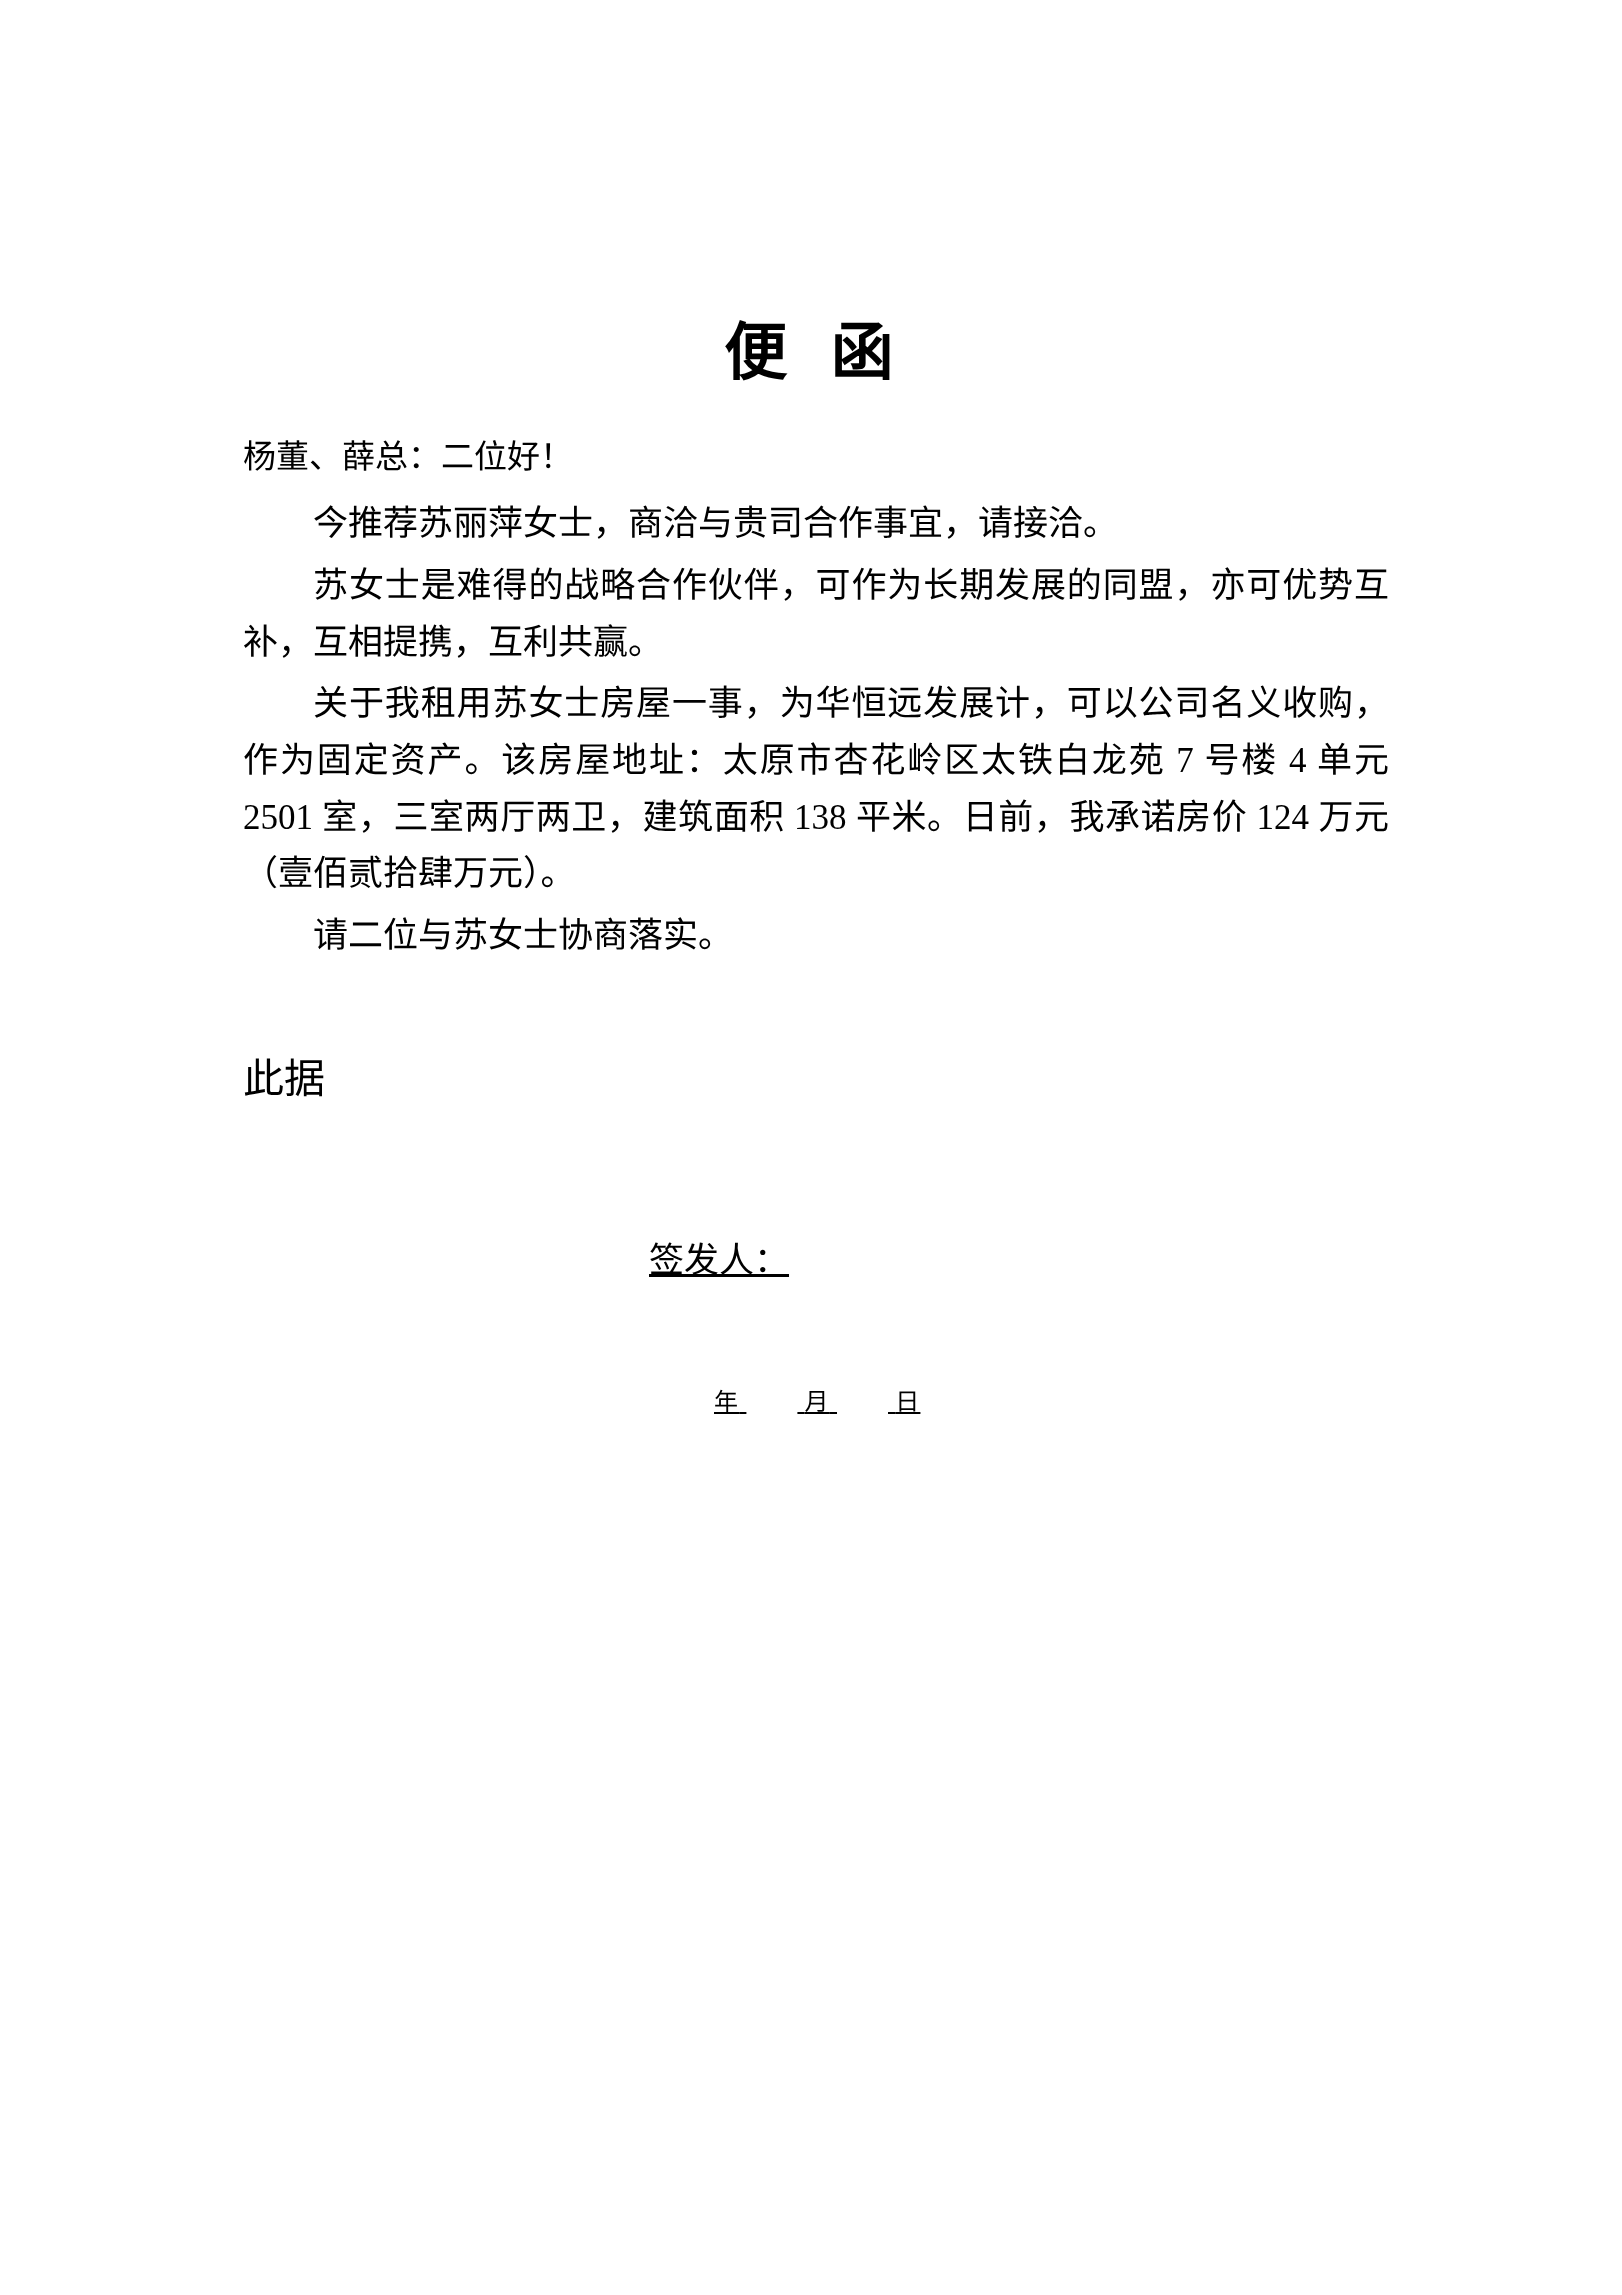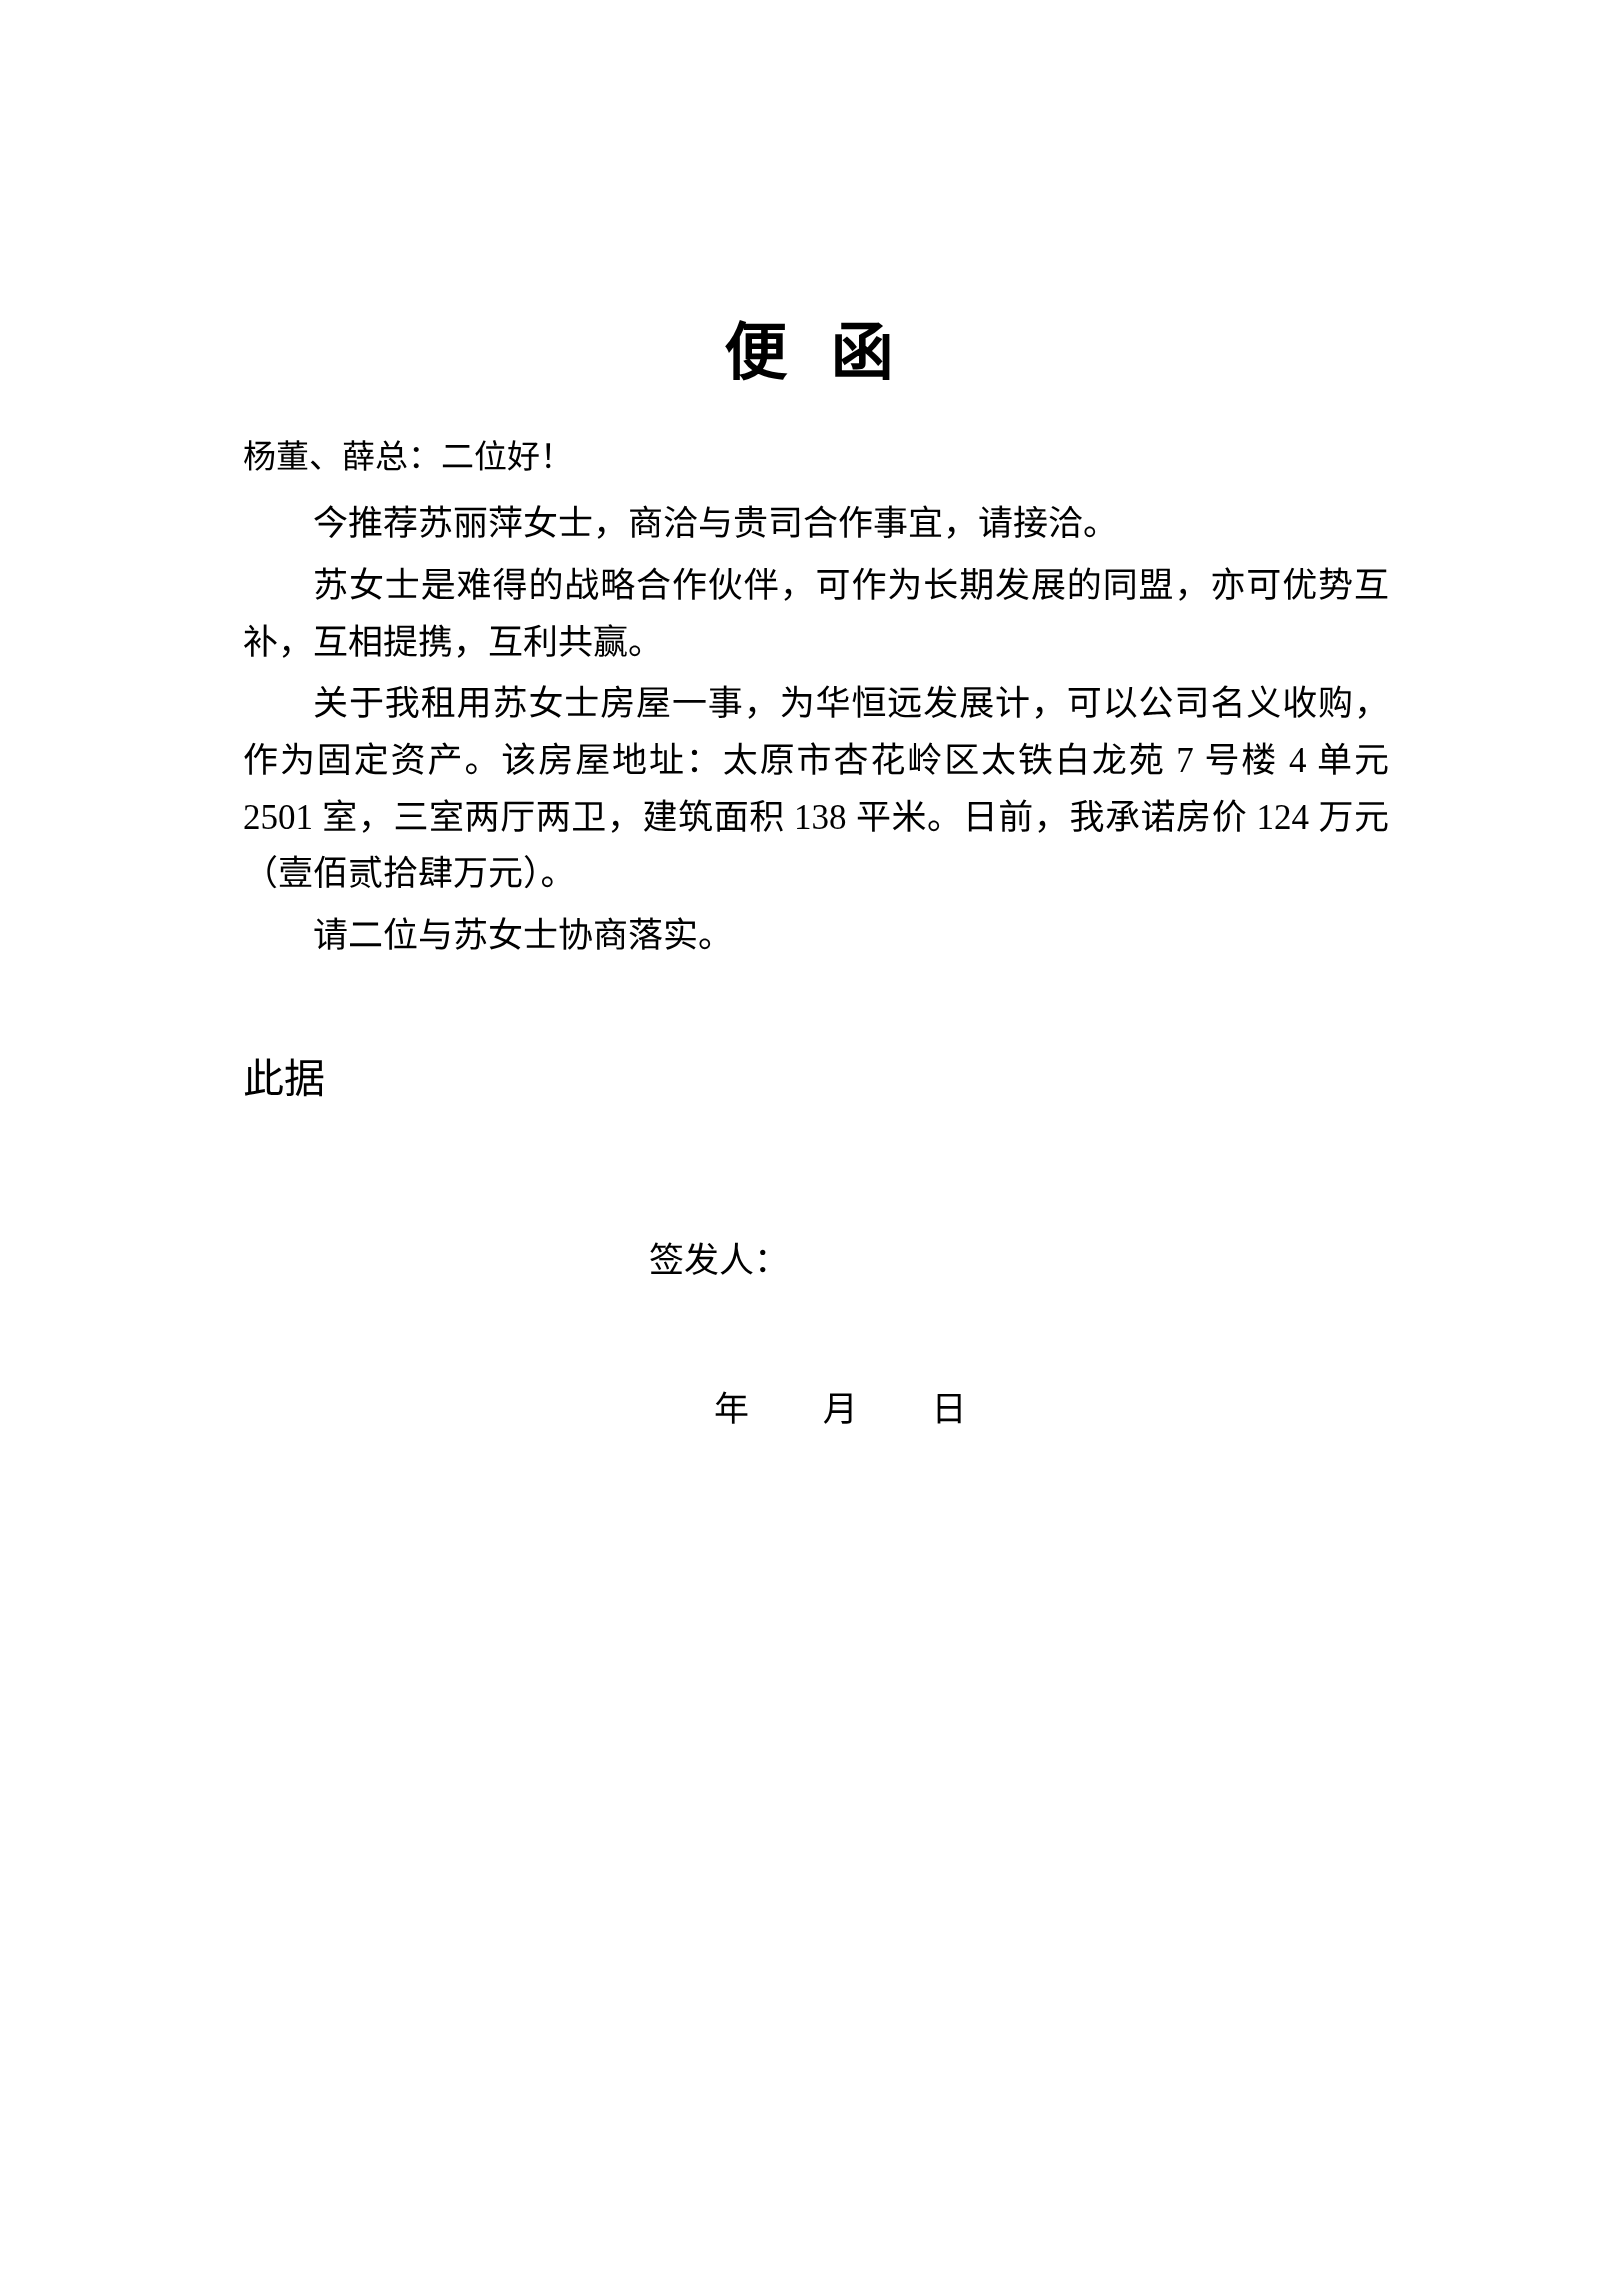--- a/index.html
+++ b/index.html
@@ -57,27 +57,29 @@
     font-size: 41px;
     line-height: 1.5;
     margin: 84px 0 0 0;
     text-indent: 0;
   }
   .signer {
     font-size: 35px;
     line-height: 1.5;
     margin: 124px 0 0 0;
     padding-left: 406px;
+    text-decoration: underline;
   }
   .dateline {
-    font-size: 35px;
+    font-size: 24px;
     line-height: 1.5;
     margin: 97px 0 0 0;
     padding-left: 471px;
     letter-spacing: 0.05em;
+    text-decoration: underline;
   }
   .dateline .gap {
     display: inline-block;
     width: 51px;
   }
 </style>
 </head>
 <body>
 
 <div class="page">

